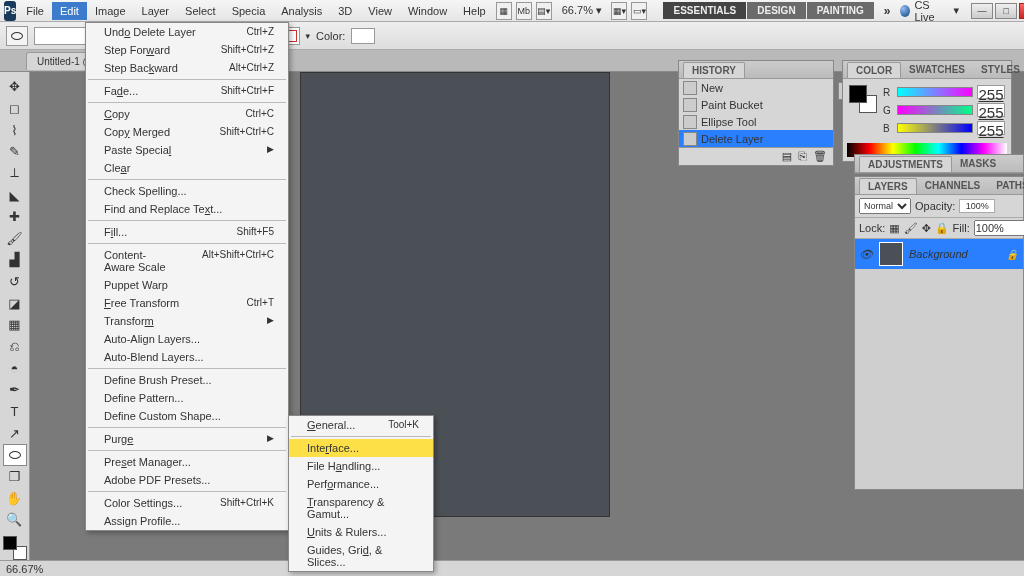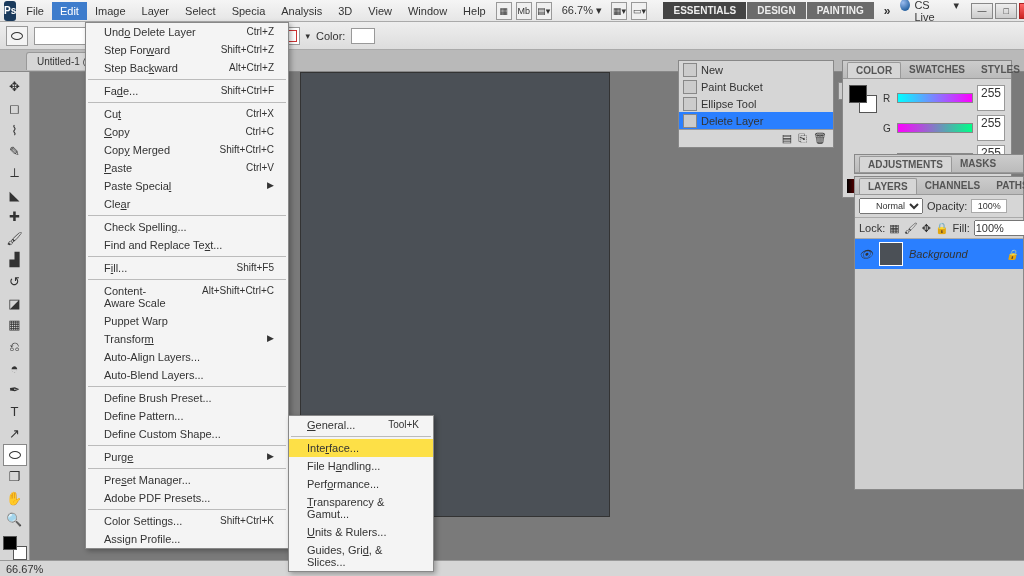--- a/index.html
+++ b/index.html
@@ -8,21 +8,21 @@
 .app-icon{width:20px;height:20px;background:#1a3a5c;border-radius:3px;display:flex;align-items:center;justify-content:center;color:#fff;font-weight:bold;font-size:10px;}
 .menu-item{padding:3px 8px;cursor:default;}
 .menu-item.active{background:#3d7ccc;color:#fff;}
 .menubar-right{margin-left:auto;display:flex;align-items:center;gap:4px;}
 .small-icon{width:18px;height:18px;border:1px solid #999;background:#f0f0f0;display:inline-flex;align-items:center;justify-content:center;font-size:9px;}
 .zoom{padding:0 6px;font-size:11px;}
 .workspace-tabs{display:flex;gap:1px;margin-left:12px;}
 .ws-tab{background:#6b6b6b;color:#eee;padding:3px 10px;font-size:10px;font-weight:bold;}
 .ws-tab.active{background:#444;}
 .arrows{font-size:12px;padding:0 6px;font-weight:bold;}
-.cslive{display:flex;gap:4px;font-size:11px;}
+.cslive{display:flex;align-items:center;gap:4px;font-size:11px;}
 .cs-dot{width:12px;height:12px;border-radius:50%;background:radial-gradient(circle at 30% 30%,#9be,#048);}
 .wincontrols{display:flex;gap:2px;margin-left:8px;}
 .wc{width:22px;height:16px;border:1px solid #888;background:linear-gradient(#eee,#ccc);display:flex;align-items:center;justify-content:center;font-size:9px;}
 .wc.close{background:linear-gradient(#f66,#c22);color:#fff;border-color:#a22;}
 .options-bar{height:28px;background:linear-gradient(#eee,#ddd);border-bottom:1px solid #aaa;display:flex;align-items:center;padding:0 6px;gap:6px;}
 .tool-icn{width:22px;height:20px;border:1px solid #999;background:#f4f4f4;display:inline-flex;align-items:center;justify-content:center;}
 .ellipse-ic{width:12px;height:8px;border:1.5px solid #333;border-radius:50%;}
 .opt-select{width:56px;height:18px;border:1px solid #999;background:#fff;}
 .opt-btn{width:20px;height:18px;border:1px solid #999;background:#f4f4f4;}
 .opt-lbl{font-size:11px;}
@@ -58,26 +58,26 @@
 .color-fgbg{position:relative;width:28px;height:28px;}
 .color-fgbg .b{position:absolute;right:0;bottom:0;width:18px;height:18px;background:#fff;border:1px solid #555;}
 .color-fgbg .f{position:absolute;left:0;top:0;width:18px;height:18px;background:#000;border:1px solid #555;}
 .sliders{flex:1;display:flex;flex-direction:column;gap:4px;}
 .srow{display:flex;align-items:center;gap:4px;}
 .srow label{width:10px;font-size:10px;}
 .slider{flex:1;height:10px;border:1px solid #888;}
 .slider.r{background:linear-gradient(90deg,#0ff,#f0f);}
 .slider.g{background:linear-gradient(90deg,#f0f,#0f8);}
 .slider.b{background:linear-gradient(90deg,#ff0,#00f);}
-.sval{width:28px;height:26px;border:1px solid #999;background:#fff;font-size:12px;text-align:center;}
+.sval{width:28px;height:14px;border:1px solid #999;background:#fff;font-size:15px;text-align:center;text-decoration:underline;}
 .ramp{height:14px;background:linear-gradient(90deg,#000,#f00,#ff0,#0f0,#0ff,#00f,#f0f,#fff);margin:2px 4px 4px;}
 .adj-panel{position:absolute;right:0;top:94px;width:170px;}
 .layers-panel{position:absolute;right:0;top:116px;width:170px;}
 .layer-opts{display:flex;align-items:center;gap:4px;padding:3px 4px;border-bottom:1px solid #aaa;font-size:9px;color:#777;}
-.layer-opts select{font-size:9px;height:16px;padding-left:12px;}
+.layer-opts select{font-size:9px;height:16px;}
 .layer-opts input{width:36px;height:14px;border:1px solid #aaa;font-size:9px;text-align:center;}
 .lock-row{display:flex;align-items:center;gap:4px;padding:2px 4px;border-bottom:1px solid #aaa;font-size:9px;color:#777;}
 .layer-row{display:flex;align-items:center;height:30px;background:#2a7fff;color:#fff;font-style:italic;padding:0 4px;gap:6px;}
 .layer-eye{width:14px;height:14px;display:flex;align-items:center;justify-content:center;font-size:11px;}
 .layer-thumb{width:24px;height:24px;background:#4b5056;border:1px solid #fff;}
 .layer-lock{margin-left:auto;font-size:10px;}
 .layers-empty{height:220px;background:#cfcfcf;}
 .dropdown{position:absolute;left:85px;top:22px;width:204px;background:#f4f4f4;border:1px solid #888;box-shadow:2px 2px 5px rgba(0,0,0,.3);z-index:100;}
 .dd-item{display:flex;justify-content:space-between;padding:3px 14px 3px 18px;font-size:11px;}
 .dd-item.disabled{color:#999;gap:28px;}
@@ -183,20 +183,23 @@
       </div>
   </div>
   <div class="canvas-area">
     <div class="canvas"></div>
   </div>
 </div>
 
 <div class="right-panels">
 
   <div class="panel history">
+    <div class="tabs">
+        <span class="t active">HISTORY</span>
+      </div>
     <div class="body" id="histbody" style="padding:0;">
         <div class="hist-row">
           <span class="hist-ic"></span>
           <span>New</span>
         </div>
         <div class="hist-row">
           <span class="hist-ic"></span>
           <span>Paint Bucket</span>
         </div>
         <div class="hist-row">
@@ -298,36 +301,28 @@
       <span>Step Bac<u>k</u>ward</span>
       <span class="sc">Alt+Ctrl+Z</span>
     </div>
     <div class="dd-sep"></div>
     <div class="dd-item disabled">
       <span>Fa<u>d</u>e...</span>
       <span class="sc">Shift+Ctrl+F</span>
     </div>
     <div class="dd-sep"></div>
     <div class="dd-item disabled">
-      <span>Cu<u>t</u></span>
-      <span class="sc">Ctrl+X</span>
-    </div>
-    <div class="dd-item disabled">
       <span><u>C</u>opy</span>
       <span class="sc">Ctrl+C</span>
     </div>
     <div class="dd-item disabled">
       <span>Cop<u>y</u> Merged</span>
       <span class="sc">Shift+Ctrl+C</span>
     </div>
     <div class="dd-item">
-      <span><u>P</u>aste</span>
-      <span class="sc">Ctrl+V</span>
-    </div>
-    <div class="dd-item">
       <span>Paste Specia<u>l</u></span>
       <span class="arrow">▶</span>
     </div>
     <div class="dd-item disabled">
       <span>Cle<u>a</u>r</span>
     </div>
     <div class="dd-sep"></div>
     <div class="dd-item disabled">
       <span>Check Spellin<u>g</u>...</span>
     </div>
@@ -341,20 +336,24 @@
     </div>
     <div class="dd-sep"></div>
     <div class="dd-item disabled">
       <span>Content-Aware Scale</span>
       <span class="sc">Alt+Shift+Ctrl+C</span>
     </div>
     <div class="dd-item disabled">
       <span>Puppet Warp</span>
     </div>
     <div class="dd-item disabled">
+      <span><u>F</u>ree Transform</span>
+      <span class="sc">Ctrl+T</span>
+    </div>
+    <div class="dd-item disabled">
       <span>Transfor<u>m</u></span>
       <span class="arrow">▶</span>
     </div>
     <div class="dd-item disabled">
       <span>Auto-Align Layers...</span>
     </div>
     <div class="dd-item disabled">
       <span>Auto-Blend Layers...</span>
     </div>
     <div class="dd-sep"></div>

